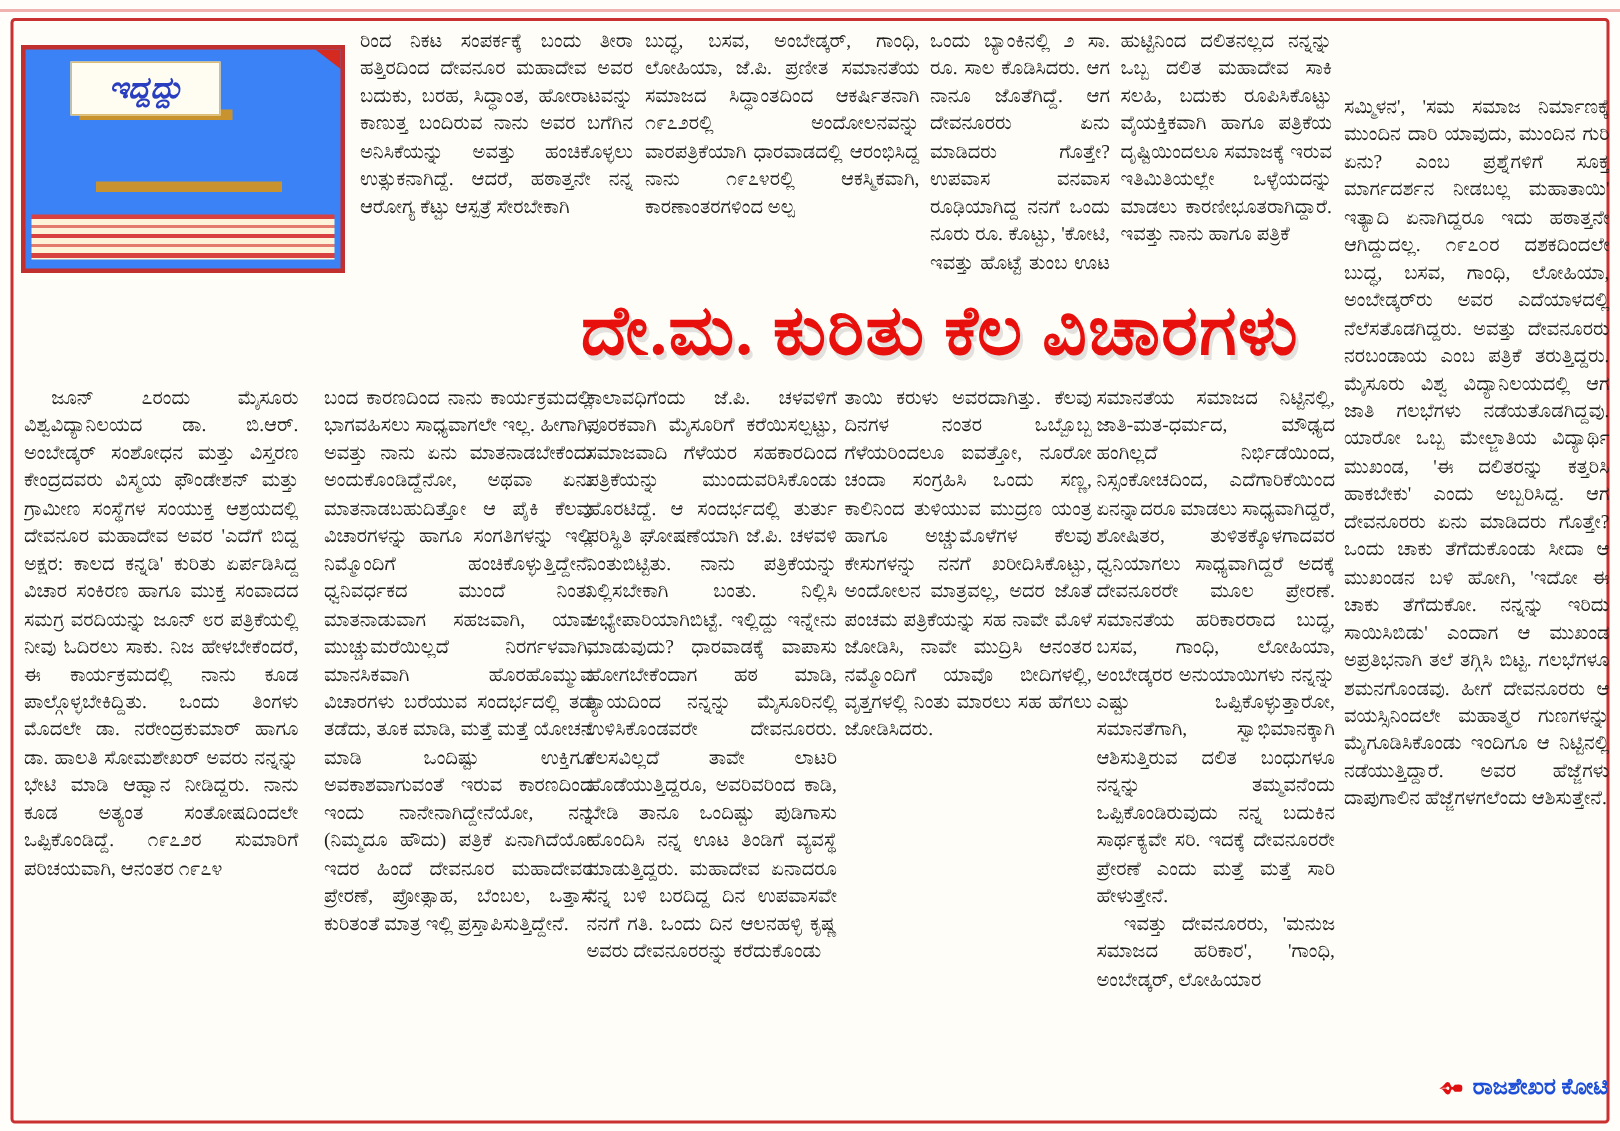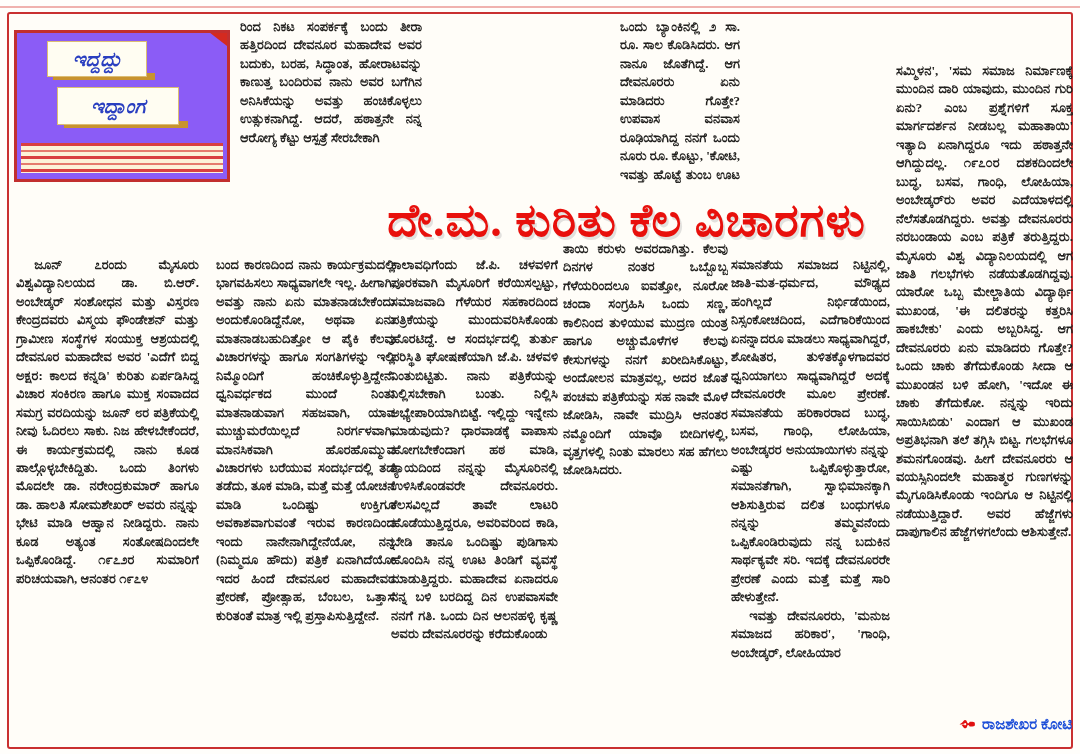--- a/index.html
+++ b/index.html
@@ -3,47 +3,47 @@
 <meta charset="utf-8">
 <style>
   html,body{margin:0;padding:0;background:#ffffff;}
   .screen{position:relative;width:1080px;height:754px;background:#fffefb;overflow:hidden;
           font-family:"Liberation Serif","DejaVu Serif",serif;}
   .rule-top{position:absolute;left:0;top:6px;width:1080px;height:2px;background:#f0b2ae;}
   .frame{position:absolute;left:7px;top:12px;width:1062px;height:733px;
          border:2px solid #c93030;border-radius:3px;background:#fffdf8;}
   
   .masthead{position:absolute;left:14px;top:30px;width:216px;height:152px;
-            background:#8b5cf6;border:3px solid #c22f2f;box-sizing:border-box;overflow:hidden;}
+            background:#3b82f6;border:3px solid #c22f2f;box-sizing:border-box;overflow:hidden;}
   .mast-corner{position:absolute;right:-4px;top:-4px;width:0;height:0;
                border-top:20px solid #d42a20;border-left:26px solid transparent;}
   .plate{position:absolute;background:#fffdf2;border:1px solid #dcbd73;
          display:flex;align-items:center;justify-content:center;}
   .plate-shadow{position:absolute;background:#c8932f;}
   .plate1{left:30px;top:8px;width:98px;height:34px;}
   .shadow1{left:36px;top:40px;width:102px;height:7px;}
   .plate2{left:40px;top:54px;width:120px;height:36px;}
   .shadow2{left:47px;top:88px;width:124px;height:7px;}
   .mast-text{font-style:italic;font-weight:bold;color:#2a3fc0;font-size:20px;white-space:nowrap;}
   .stripes{position:absolute;left:4px;right:4px;bottom:6px;height:30px;
            background:repeating-linear-gradient(to bottom,#d94040 0 3px,#fcf3d9 3px 7px,#e57b6d 7px 9px,#fcf3d9 9px 13px);}
   
-  .col{position:absolute;overflow:hidden;color:#1f1e1c;font-size:13px;line-height:1.42;text-align:justify;font-weight:bold;}
+  .col{position:absolute;overflow:hidden;color:#1f1e1c;font-size:13px;line-height:1.42;text-align:justify;}
   .col p{margin:0;text-indent:1.4em;}
   .col p.noindent{text-indent:0;}
   .salutation{text-indent:0.6em;margin:0;}
   .tA{left:240px;top:18px;width:182px;height:170px;}
   .tB{left:430px;top:18px;width:183px;height:170px;}
   .tC{left:620px;top:18px;width:120px;height:170px;}
   .tD{left:747px;top:18px;width:141px;height:172px;}
   .cR{left:896px;top:18px;width:177px;height:694px;margin-top:44px;}
   .b1{left:16px;top:256px;width:183px;height:490px;}
   .b2{left:216px;top:256px;width:179px;height:490px;}
   .b3{left:391px;top:256px;width:167px;height:490px;}
-  .b4{left:563px;top:240px;width:165px;height:490px;}
+  .b4{left:563px;top:256px;width:165px;height:490px;}
   .b5{left:731px;top:256px;width:159px;height:490px;}
   
   .headline{position:absolute;left:28px;top:188px;width:838px;height:66px;
             display:flex;align-items:center;justify-content:flex-end;}
   .headline span{color:#e8100c;font-weight:bold;font-size:46px;white-space:nowrap;
                  letter-spacing:1px;text-shadow:2px 3px 0 rgba(190,190,190,.45);}
   
   .signature{position:absolute;left:900px;top:716px;width:172px;display:flex;
              align-items:center;justify-content:flex-end;gap:6px;}
   .pen{color:#e01010;font-size:17px;transform:scaleX(-1);line-height:1;}
@@ -56,31 +56,34 @@
   <div class="rule-top"></div>
   <div class="frame"></div>
 
   <div class="masthead">
     <div class="mast-corner"></div>
     <div class="plate-shadow shadow1"></div>
     <div class="plate plate1">
       <span class="mast-text">ಇದ್ದದ್ದು</span>
     </div>
     <div class="plate-shadow shadow2"></div>
-    <div class="plate plate2">
-      <span class="mast-text">ಇದ್ದಾಂಗ</span>
-    </div>
     <div class="stripes"></div>
   </div>
 
   <div class="col tA">
       <p class="noindent">ರಿಂದ ನಿಕಟ ಸಂಪರ್ಕಕ್ಕೆ ಬಂದು ತೀರಾ ಹತ್ತಿರದಿಂದ ದೇವನೂರ ಮಹಾದೇವ ಅವರ ಬದುಕು, ಬರಹ, ಸಿದ್ಧಾಂತ, ಹೋರಾಟವನ್ನು ಕಾಣುತ್ತ ಬಂದಿರುವ ನಾನು ಅವರ ಬಗೆಗಿನ ಅನಿಸಿಕೆಯನ್ನು ಅವತ್ತು ಹಂಚಿಕೊಳ್ಳಲು ಉತ್ಸುಕನಾಗಿದ್ದೆ. ಆದರೆ, ಹಠಾತ್ತನೇ ನನ್ನ ಆರೋಗ್ಯ ಕೆಟ್ಟು ಆಸ್ಪತ್ರೆ ಸೇರಬೇಕಾಗಿ</p>
     </div>
+  <div class="col tB">
+      <p class="noindent">ಬುದ್ಧ, ಬಸವ, ಅಂಬೇಡ್ಕರ್, ಗಾಂಧಿ, ಲೋಹಿಯಾ, ಜೆ.ಪಿ. ಪ್ರಣೀತ ಸಮಾನತೆಯ ಸಮಾಜದ ಸಿದ್ಧಾಂತದಿಂದ ಆಕರ್ಷಿತನಾಗಿ ೧೯೭೨ರಲ್ಲಿ ಅಂದೋಲನವನ್ನು ವಾರಪತ್ರಿಕೆಯಾಗಿ ಧಾರವಾಡದಲ್ಲಿ ಆರಂಭಿಸಿದ್ದ ನಾನು ೧೯೭೪ರಲ್ಲಿ ಆಕಸ್ಮಿಕವಾಗಿ, ಕಾರಣಾಂತರಗಳಿಂದ ಅಲ್ಪ</p>
+    </div>
   <div class="col tC">
       <p class="noindent">ಒಂದು ಬ್ಯಾಂಕಿನಲ್ಲಿ ೨ ಸಾ. ರೂ. ಸಾಲ ಕೊಡಿಸಿದರು. ಆಗ ನಾನೂ ಜೊತೆಗಿದ್ದೆ. ಆಗ ದೇವನೂರರು ಏನು ಮಾಡಿದರು ಗೊತ್ತೇ? ಉಪವಾಸ ವನವಾಸ ರೂಢಿಯಾಗಿದ್ದ ನನಗೆ ಒಂದು ನೂರು ರೂ. ಕೊಟ್ಟು, 'ಕೋಟಿ, ಇವತ್ತು ಹೊಟ್ಟೆ ತುಂಬ ಊಟ ಮಾಡಿಬಿಡಿ' ಎಂದರು. ಇಂತಹ</p>
+    </div>
+  <div class="col tD">
+      <p class="noindent">ಹುಟ್ಟಿನಿಂದ ದಲಿತನಲ್ಲದ ನನ್ನನ್ನು ಒಬ್ಬ ದಲಿತ ಮಹಾದೇವ ಸಾಕಿ ಸಲಹಿ, ಬದುಕು ರೂಪಿಸಿಕೊಟ್ಟು ವೈಯಕ್ತಿಕವಾಗಿ ಹಾಗೂ ಪತ್ರಿಕೆಯ ದೃಷ್ಟಿಯಿಂದಲೂ ಸಮಾಜಕ್ಕೆ ಇರುವ ಇತಿಮಿತಿಯಲ್ಲೇ ಒಳ್ಳೆಯದನ್ನು ಮಾಡಲು ಕಾರಣೀಭೂತರಾಗಿದ್ದಾರೆ. ಇವತ್ತು ನಾನು ಹಾಗೂ ಪತ್ರಿಕೆ</p>
     </div>
 
   <div class="col cR">
       <p class="noindent">ಸಮ್ಮಿಳನ', 'ಸಮ ಸಮಾಜ ನಿರ್ಮಾಣಕ್ಕೆ ಮುಂದಿನ ದಾರಿ ಯಾವುದು, ಮುಂದಿನ ಗುರಿ ಏನು? ಎಂಬ ಪ್ರಶ್ನೆಗಳಿಗೆ ಸೂಕ್ತ ಮಾರ್ಗದರ್ಶನ ನೀಡಬಲ್ಲ ಮಹಾತಾಯಿ' ಇತ್ಯಾದಿ ಏನಾಗಿದ್ದರೂ ಇದು ಹಠಾತ್ತನೇ ಆಗಿದ್ದುದಲ್ಲ. ೧೯೭೦ರ ದಶಕದಿಂದಲೇ ಬುದ್ಧ, ಬಸವ, ಗಾಂಧಿ, ಲೋಹಿಯಾ, ಅಂಬೇಡ್ಕರ್‌ರು ಅವರ ಎದೆಯಾಳದಲ್ಲಿ ನೆಲೆಸತೊಡಗಿದ್ದರು. ಅವತ್ತು ದೇವನೂರರು ನರಬಂಡಾಯ ಎಂಬ ಪತ್ರಿಕೆ ತರುತ್ತಿದ್ದರು. ಮೈಸೂರು ವಿಶ್ವ ವಿದ್ಯಾನಿಲಯದಲ್ಲಿ ಆಗ ಜಾತಿ ಗಲಭೆಗಳು ನಡೆಯತೊಡಗಿದ್ದವು. ಯಾರೋ ಒಬ್ಬ ಮೇಲ್ಜಾತಿಯ ವಿದ್ಯಾರ್ಥಿ ಮುಖಂಡ, 'ಈ ದಲಿತರನ್ನು ಕತ್ತರಿಸಿ ಹಾಕಬೇಕು' ಎಂದು ಅಬ್ಬರಿಸಿದ್ದ. ಆಗ ದೇವನೂರರು ಏನು ಮಾಡಿದರು ಗೊತ್ತೇ? ಒಂದು ಚಾಕು ತೆಗೆದುಕೊಂಡು ಸೀದಾ ಆ ಮುಖಂಡನ ಬಳಿ ಹೋಗಿ, 'ಇದೋ ಈ ಚಾಕು ತೆಗೆದುಕೋ. ನನ್ನನ್ನು ಇರಿದು ಸಾಯಿಸಿಬಿಡು' ಎಂದಾಗ ಆ ಮುಖಂಡ ಅಪ್ರತಿಭನಾಗಿ ತಲೆ ತಗ್ಗಿಸಿ ಬಿಟ್ಟ. ಗಲಭೆಗಳೂ ಶಮನಗೊಂಡವು. ಹೀಗೆ ದೇವನೂರರು ಆ ವಯಸ್ಸಿನಿಂದಲೇ ಮಹಾತ್ಮರ ಗುಣಗಳನ್ನು ಮೈಗೂಡಿಸಿಕೊಂಡು ಇಂದಿಗೂ ಆ ನಿಟ್ಟಿನಲ್ಲಿ ನಡೆಯುತ್ತಿದ್ದಾರೆ. ಅವರ ಹೆಜ್ಜೆಗಳು ದಾಪುಗಾಲಿನ ಹೆಜ್ಜೆಗಳಗಲೆಂದು ಆಶಿಸುತ್ತೇನೆ.</p>
     </div>
 
   <div class="headline">
     <span>ದೇ.ಮ. ಕುರಿತು ಕೆಲ ವಿಚಾರಗಳು</span>
   </div>
 

